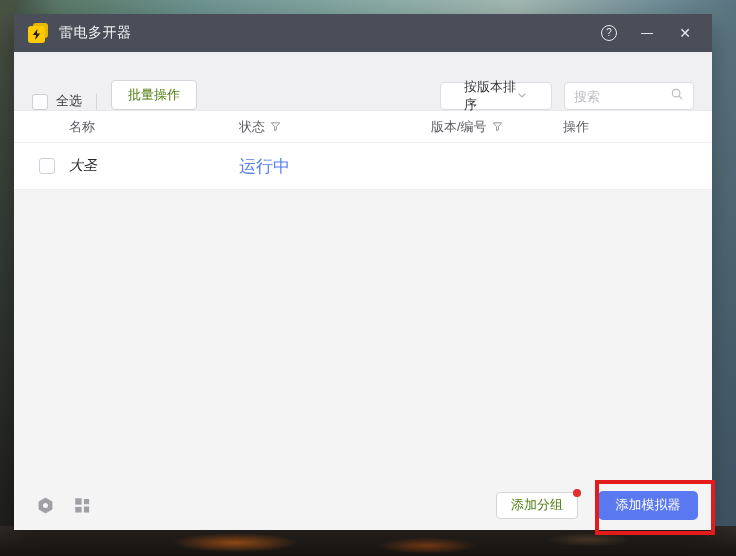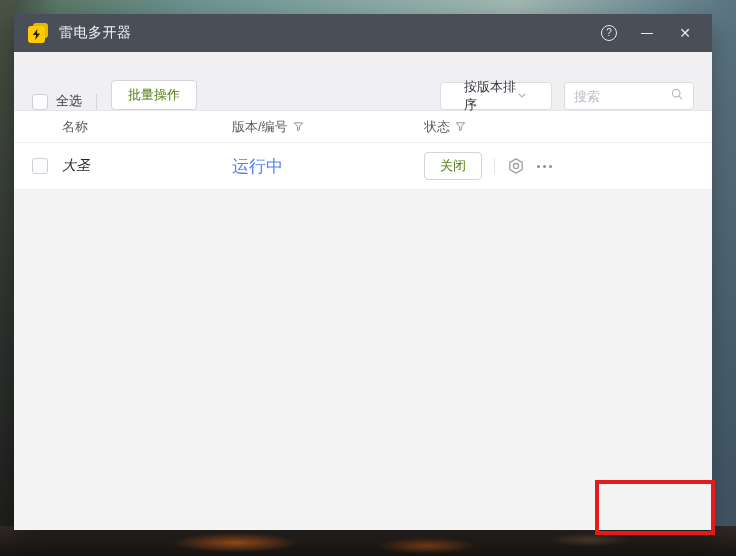--- a/index.html
+++ b/index.html
@@ -52,21 +52,21 @@
   .sort-dropdown { width:112px; height:28px; background:#FFF; border:1px solid #DCDCE2; border-radius:4px;
     display:flex; align-items:center; padding:0 23px; font-size:13px; color:#36363C; cursor:pointer; }
   .sort-dropdown .chev { margin-left:auto; }
   .search-box { width:130px; height:28px; background:#FFF; border:1px solid #DCDCE2; border-radius:4px;
     display:flex; align-items:center; padding:8px 9px; }
   .search-box input { border:none; outline:none; flex:1; min-width:0; font-size:13px; color:#36363C;
     font-family:inherit; background:transparent; }
   .search-box input::placeholder { color:#BBBBC3; }
 
   
-  .grid-cols { display:grid; grid-template-columns:30px 170px 192px 132px 1fr; align-items:center; padding:0 0 0 18px; }
+  .grid-cols { display:grid; grid-template-columns:30px 170px 192px 132px 1fr; align-items:center; padding:0 0 0 25px; }
   .table-header { height:33px; background:#FFFFFF; border-top:1px solid #E7E7EB; border-bottom:1px solid #EFEFF2; }
   .th { font-size:13px; color:#5A5A62; display:flex; align-items:center; gap:5px; }
   .table-row { height:47px; background:#FFFFFF; border-bottom:1px solid #EFEFF2; }
   .cell-name { font-size:14px; color:#26262B;font-style:italic; }
   .cell-version { font-size:13px; color:#2B2B30; display:flex; gap:10px; }
   .cell-status { font-size:17px; color:#5680F0; }
   .cell-ops { display:flex; align-items:center; }
   .close-btn { width:58px; height:28px; }
   .ops-divider { width:1px; height:16px; background:#E2E2E7; margin:0 12px; }
   .icon-btn { display:flex; align-items:center; justify-content:center; cursor:pointer; }
@@ -143,54 +143,67 @@
       </div>
     </div>
   </div>
 
   <div class="table-header grid-cols">
     <span></span>
     <span class="th">
       <span>名称</span>
     </span>
     <span class="th">
-      <span>版本/编号</span>
+      <span>状态</span>
       <span class="icon-btn">
         <svg width="11" height="11" viewBox="0 0 24 24">
             <path d="M3 4 h18 l-7 8 v7 l-4 2 v-9 z" fill="none" stroke="#8A8A92" stroke-width="2" stroke-linejoin="round"></path>
           </svg>
       </span>
     </span>
     <span class="th">
-      <span>状态</span>
+      <span>版本/编号</span>
       <span class="icon-btn">
         <svg width="11" height="11" viewBox="0 0 24 24">
             <path d="M3 4 h18 l-7 8 v7 l-4 2 v-9 z" fill="none" stroke="#8A8A92" stroke-width="2" stroke-linejoin="round"></path>
           </svg>
       </span>
+    </span>
+    <span class="th">
+      <span>操作</span>
     </span>
   </div>
 
   <div class="table-row grid-cols">
     <span class="checkbox"></span>
     <span class="cell-name">大圣</span>
     <span class="cell-status">运行中</span>
-    <span class="cell-ops">
-      <button class="btn close-btn">关闭</button>
-      <span class="ops-divider"></span>
+  </div>
+
+  <div class="footer-area">
+    <div class="footer-icons">
+      <span class="icon-btn">
+        <svg width="19" height="19" viewBox="0 0 24 24">
+            <path d="M12 2.5 L20.2 7.25 V16.75 L12 21.5 L3.8 16.75 V7.25 Z" fill="#9FA0A4" stroke="#9FA0A4" stroke-width="1" stroke-linejoin="round"></path>
+            <circle cx="12" cy="12" r="3.2" fill="#F4F4F5"></circle>
+          </svg>
+      </span>
       <span class="icon-btn">
         <svg width="18" height="18" viewBox="0 0 24 24">
-            <path d="M12 2.5 L20.2 7.25 V16.75 L12 21.5 L3.8 16.75 V7.25 Z" fill="none" stroke="#A2A2A8" stroke-width="1.8" stroke-linejoin="round"></path>
-            <circle cx="12" cy="12" r="3.4" fill="none" stroke="#A2A2A8" stroke-width="1.8"></circle>
-          </svg>
-      </span>
-      <span class="more-dots">
-          <i></i>
-          <i></i>
-          <i></i>
-        </span>
-    </span>
-  </div>
-
+            <rect x="3" y="3" width="8.5" height="8.5" fill="#9FA0A4"></rect>
+            <rect x="14.5" y="4" width="7" height="7" fill="#9FA0A4"></rect>
+            <rect x="3" y="14.5" width="8.5" height="7.5" fill="#9FA0A4"></rect>
+            <rect x="14.5" y="14" width="7" height="8" fill="#9FA0A4"></rect>
+          </svg>
+      </span>
+    </div>
+    <div class="footer-right">
+      <button class="btn add-group-btn">
+        <span>添加分组</span>
+        <span class="red-dot"></span>
+      </button>
+      <button class="add-emulator-btn">添加模拟器</button>
+    </div>
+  </div>
 
 </div>
 
 <div class="annotation-box"></div>
 
 </body></html>

